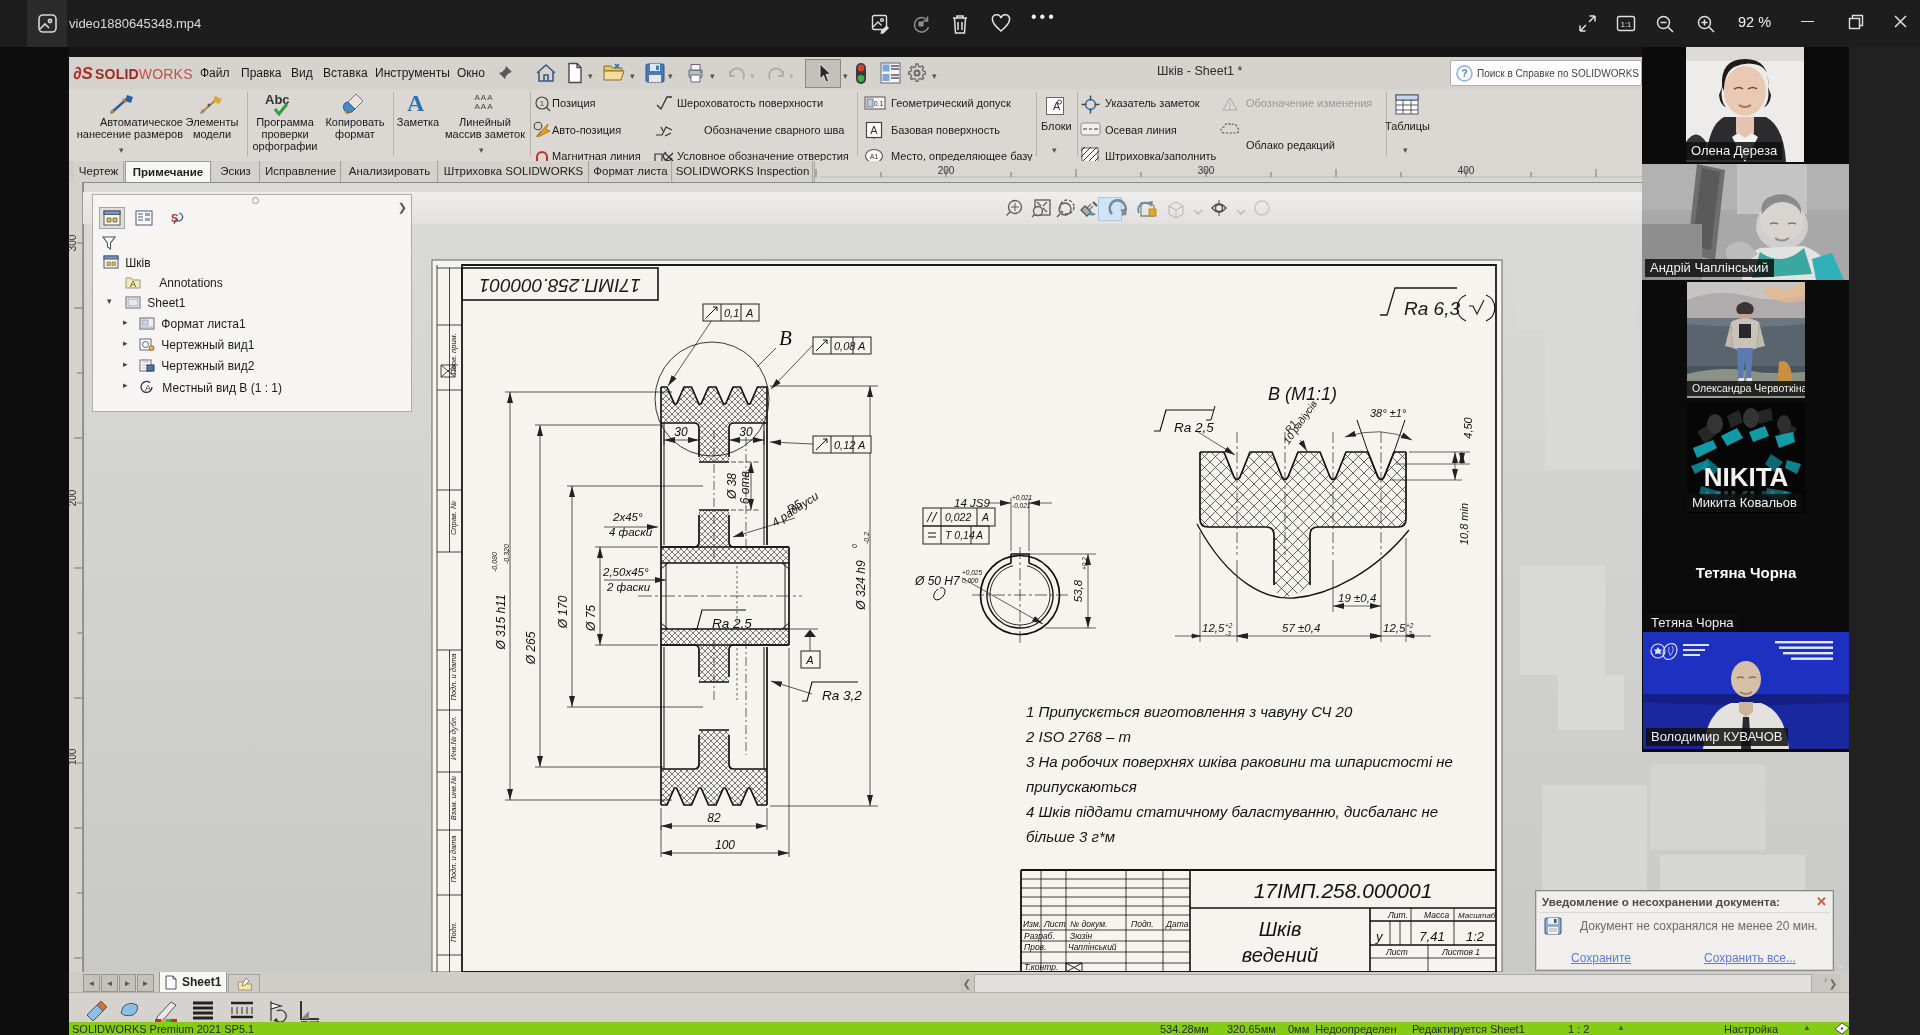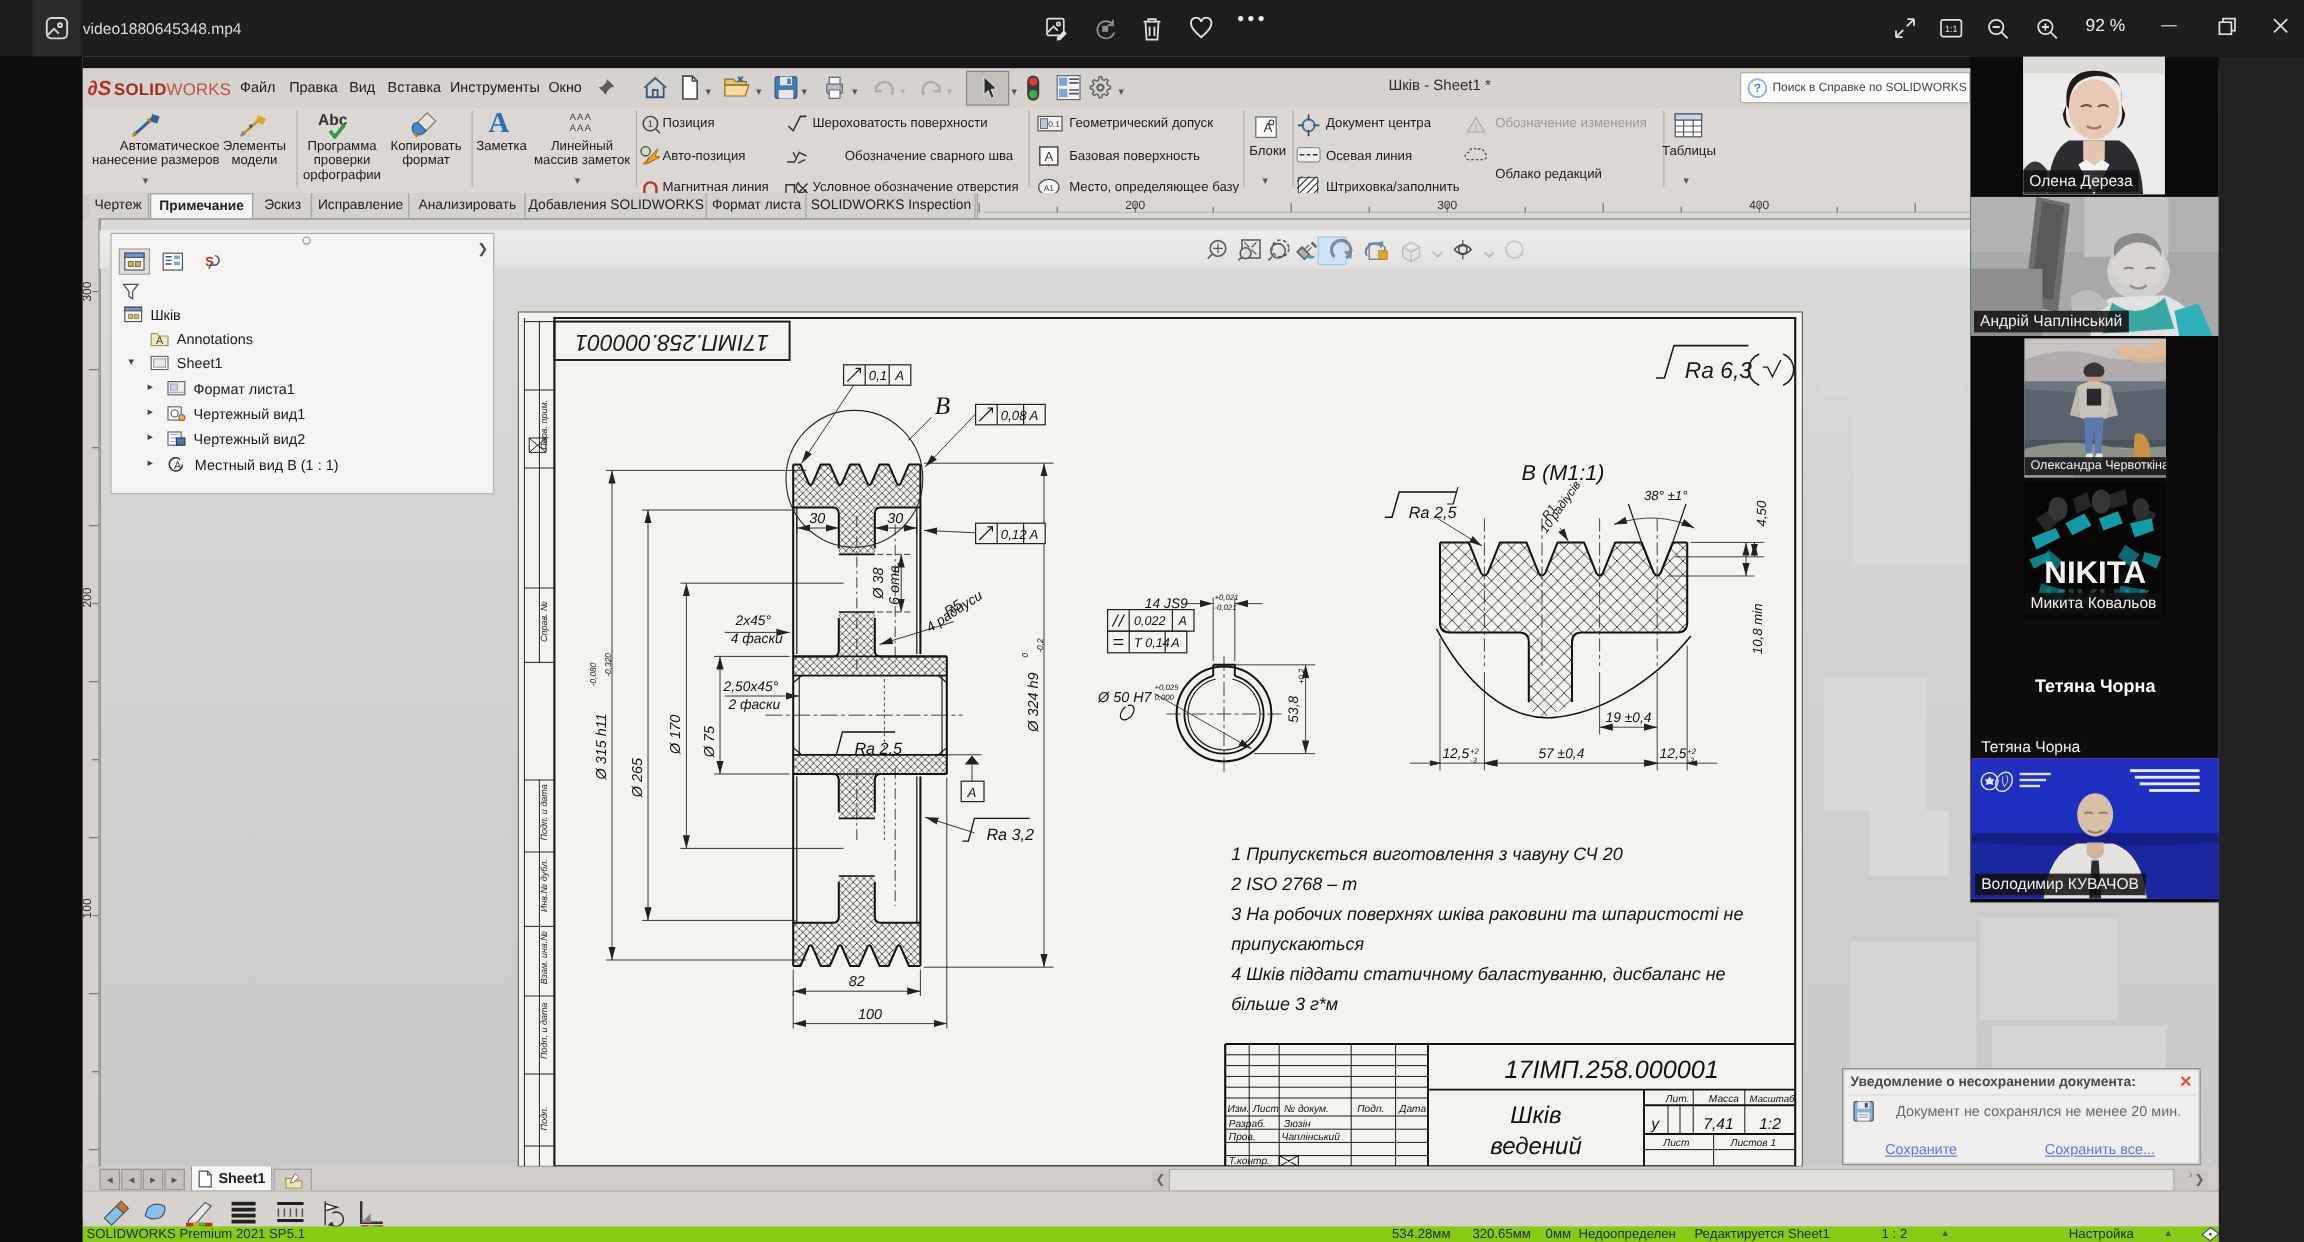--- a/index.html
+++ b/index.html
@@ -207,21 +207,21 @@
           <text x="8" y="14" font-size="11" fill="#333" font-family="Liberation Sans">A</text>
           <circle cx="14.5" cy="6" r="2" fill="none" stroke="#333" stroke-width="0.9"></circle>
         </svg>
       <div class="ribtxt" style="left:972px;top:30px;">Блоки</div>
       <div class="abs" style="left:983px;top:55px;color:#555;font-size:9px;">▾</div>
       <div class="ribsep" style="left:1008px"></div>
       <svg class="abs" style="left:1012px;top:5px" width="19" height="19" viewBox="0 0 19 19" fill="none" stroke="#2e6fb0" stroke-width="1.4">
           <circle cx="9.5" cy="9.5" r="5"></circle>
           <path d="M9.5 0.5 v5 M9.5 13.5 v5 M0.5 9.5 h5 M13.5 9.5 h5" stroke="#444"></path>
         </svg>
-      <div class="ribtxt" style="left:1036px;top:7px;">Документ центра</div>
+      <div class="ribtxt" style="left:1036px;top:7px;">Указатель заметок</div>
       <svg class="abs" style="left:1011px;top:32px" width="21" height="14" viewBox="0 0 21 14">
           <rect x="1" y="1" width="19" height="12" rx="2" fill="#f0f0f0" stroke="#777" stroke-width="0.8"></rect>
           <path d="M3 7 h4 M9 7 h3 M14 7 h4" stroke="#333" stroke-width="1.2"></path>
         </svg>
       <div class="ribtxt" style="left:1036px;top:34px;">Осевая линия</div>
       <svg class="abs" style="left:1012px;top:57px" width="18" height="18" viewBox="0 0 18 18">
           <rect x="1" y="1" width="16" height="16" fill="#fff" stroke="#555" stroke-width="0.9"></rect>
           <path d="M-2 6 l10 -10 M-2 12 l16 -16 M0 16 l18 -18 M4 18 L20 2 M10 18 L22 6" stroke="#333" stroke-width="1" clip-path="inset(0)"></path>
         </svg>
       <div class="ribtxt" style="left:1036px;top:60px;">Штриховка/заполнить</div>
@@ -242,21 +242,21 @@
         </svg>
       <div class="ribtxt" style="left:1316px;top:30px;">Таблицы</div>
       <div class="abs" style="left:1334px;top:55px;color:#555;font-size:9px;">▾</div>
     </div>
     <div id="tabrow" class="abs">
       <div class="swtab" style="left:5px;width:50px;">Чертеж</div>
       <div class="swtab active" style="left:56px;width:86px;">Примечание</div>
       <div class="swtab" style="left:143px;width:48px;">Эскиз</div>
       <div class="swtab" style="left:192px;width:80px;">Исправление</div>
       <div class="swtab" style="left:273px;width:96px;">Анализировать</div>
-      <div class="swtab" style="left:370px;width:150px;">Добавления SOLIDWORKS</div>
+      <div class="swtab" style="left:370px;width:150px;">Штриховка SOLIDWORKS</div>
       <div class="swtab" style="left:521px;width:82px;">Формат листа</div>
       <div class="swtab" style="left:604px;width:140px;">SOLIDWORKS Inspection</div>
 
       <div class="abs" style="left:745px;top:0;width:1035px;height:21px;background:#dad7d2;border-left:1px solid #a8a6a2;">
         <svg width="1035" height="21">
           <g stroke="#777" stroke-width="1">
             <line x1="5" y1="16" x2="1030" y2="16" stroke="#bbb"></line>
             <line x1="1" y1="8" x2="1" y2="16"></line>
               <line x1="66" y1="11" x2="66" y2="16"></line>
               <line x1="131" y1="8" x2="131" y2="16"></line>
@@ -697,21 +697,21 @@
         </svg>
       <div style="position:absolute;left:0;top:60px;width:100%;font-size:12px;color:#1a1a1a;">
         <div style="position:absolute;left:10px;top:0px;"><svg width="16" height="14" viewBox="0 0 16 14" style="vertical-align:-2px">
               <rect x="1" y="1" width="14" height="12" fill="#f6f4ee" stroke="#556"></rect>
               <rect x="1" y="1" width="14" height="3" fill="#6a9ad4" stroke="#556"></rect>
               <path d="M4 7 h3.5 v3.5 h-3.5z M9 7 h3.5 v3.5 h-3.5z" fill="#e8b84a" stroke="#775" stroke-width="0.7"></path>
             </svg> <span style="margin-left:3px">Шків</span></div>
         <div style="position:absolute;left:32px;top:21px;"><svg width="16" height="13" viewBox="0 0 16 13" style="vertical-align:-2px">
               <path d="M1 2 h5 l1.5 2 H15 v8 H1z" fill="#f8e9b8" stroke="#997"></path>
               <text x="5" y="11" font-size="9" fill="#333" font-family="Liberation Sans">A</text>
-            </svg> <span style="margin-left:3px">Annotations</span></div>
+            </svg> <span style="margin-left:15px">Annotations</span></div>
         <div style="position:absolute;left:14px;top:41px;color:#444;font-size:9px;">▾</div>
         <div style="position:absolute;left:32px;top:41px;"><svg width="16" height="13" viewBox="0 0 16 13" style="vertical-align:-2px">
               <rect x="1" y="1" width="14" height="11" fill="#fff" stroke="#667"></rect>
               <rect x="3" y="3" width="10" height="7" fill="#e8e8e8" stroke="#889" stroke-width="0.7"></rect>
             </svg> <span style="margin-left:3px">Sheet1</span></div>
         <div style="position:absolute;left:30px;top:62px;color:#444;font-size:9px;">▸</div>
         <div style="position:absolute;left:46px;top:62px;"><svg width="16" height="13" viewBox="0 0 16 13" style="vertical-align:-2px">
               <rect x="1" y="1" width="14" height="11" fill="#f0efea" stroke="#667"></rect>
               <path d="M2 10 h12" stroke="#aaa"></path>
               <rect x="3" y="3" width="6" height="5" fill="#c8d8e8" stroke="#889" stroke-width="0.6"></rect>

